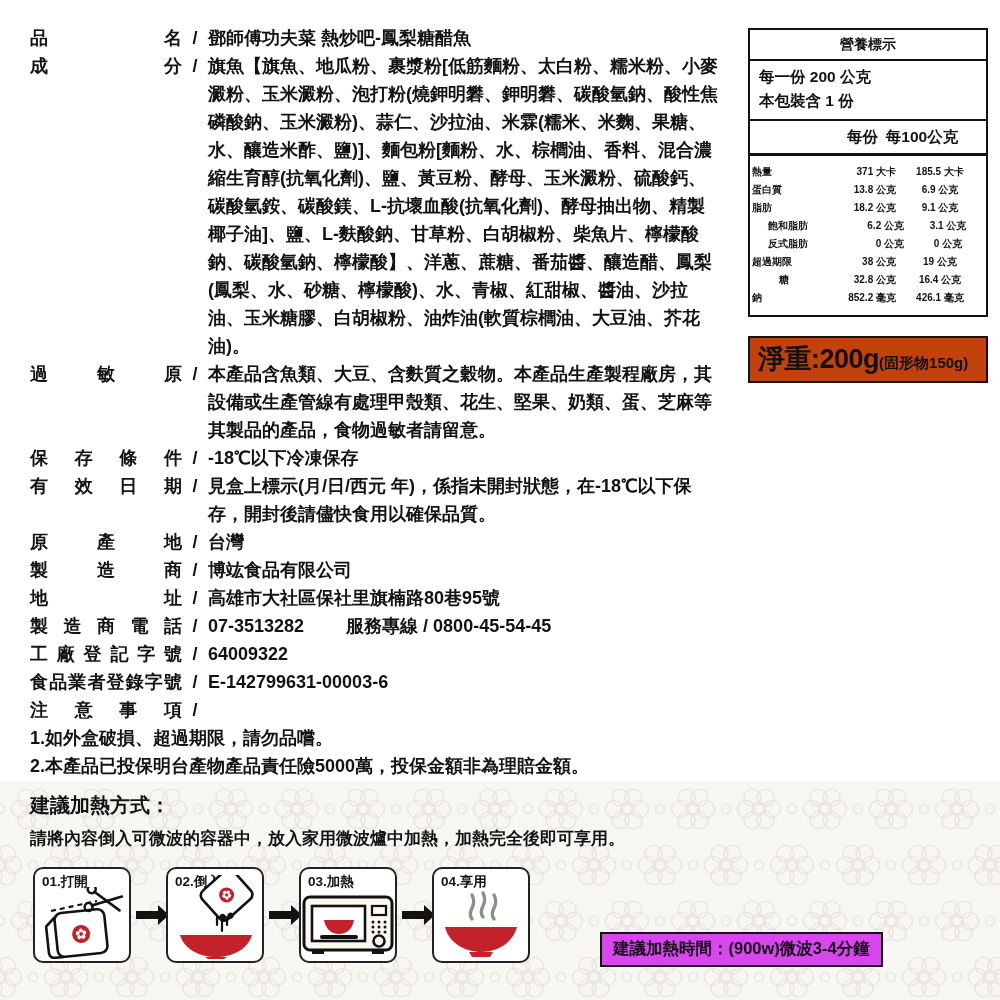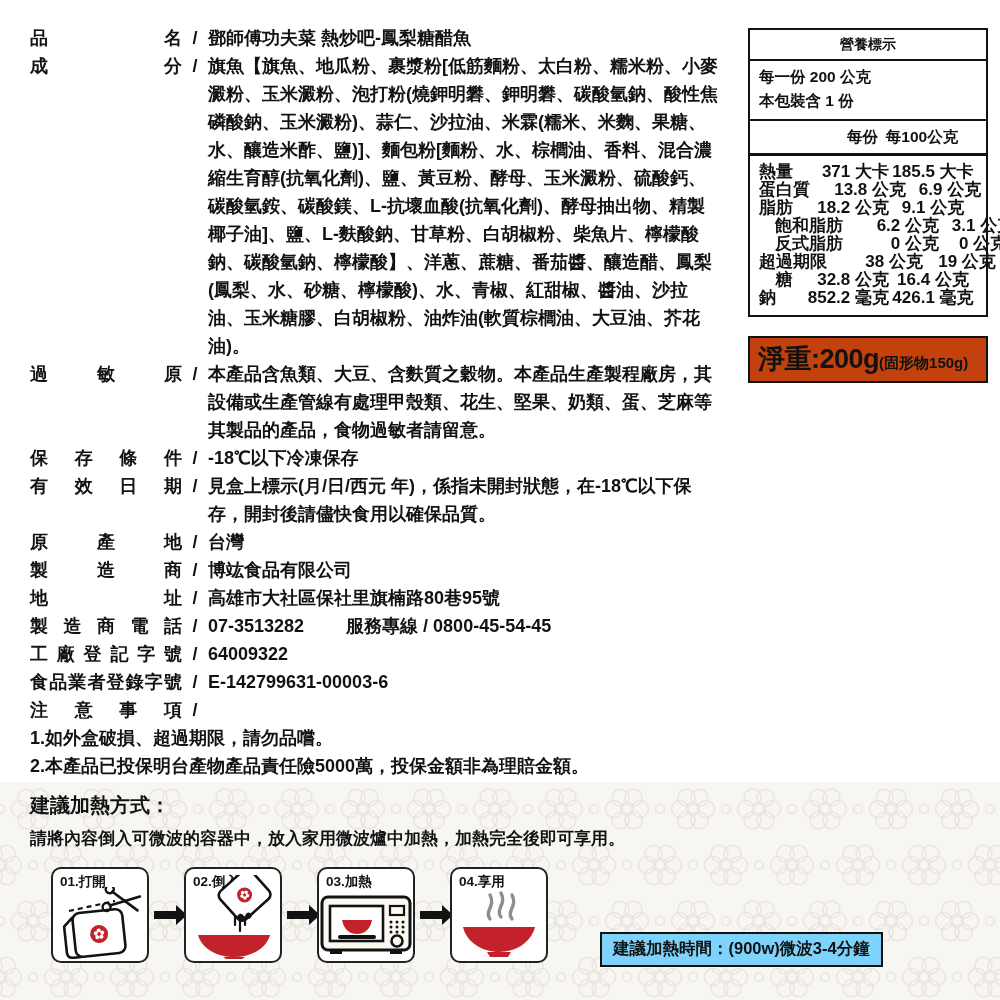--- a/index.html
+++ b/index.html
@@ -17,51 +17,51 @@
   .sep { width:26px; flex:none; text-align:center; }
   .val { flex:1; min-width:0; }
   .val2 { margin-left:42px; }
   .note { font-size:18px; line-height:28px; }
   
   .right { position:absolute; top:28px; left:748px; width:240px; }
   .ntable { border:2.5px solid #121212; background:#fff; }
   .ntitle { text-align:center; font-size:14px; padding:6px 0 5px; border-bottom:2px solid #121212; }
   .nserv { font-size:15.5px; line-height:24px; padding:4px 9px 6px; border-bottom:2px solid #121212; }
   .nhead { display:flex; justify-content:flex-end; font-size:15.5px; padding:6px 20px 5px; border-bottom:3px solid #121212; }
-  .nbody { padding:7px 9px 8px; font-size:17px; }
+  .nbody { padding:7px 2px 8px; font-size:10px; }
   .nrow { display:flex; line-height:18px; white-space:nowrap; }
   .nname { flex:1; text-align:left; }
   .indent .nname { padding-left:16px;text-align:center; }
   .nv1 { width:96px; text-align:right; flex:none; }
   .nv2 { width:88px; text-align:center; flex:none; }
   .nweight {
     margin-top:19px; border:2.5px solid #121212; background:#c2410c;
     padding:3px 6px 4px 8px; display:flex; align-items:baseline; white-space:nowrap;
   }
   .nw-main { font-size:27px; letter-spacing:-0.5px; }
   .nw-sub  { font-size:15px; }
   
   .heat { position:absolute; left:0; top:782px; width:1000px; height:218px; background:#f8f6f2; }
   .pat { position:absolute; inset:0; width:100%; height:100%; }
   .h-title { position:absolute; top:10px; left:30px; font-size:20px; }
   .h-inst  { position:absolute; top:45px; left:30px; font-size:17px; }
-  .steps { position:absolute; top:85px; left:51px; display:flex; align-items:center; }
+  .steps { position:absolute; top:85px; left:33px; display:flex; align-items:center; }
   .step {
     width:98px; height:96px; background:#fff; border:2.5px solid #222;
     border-radius:10px; position:relative; flex:none;
   }
   .step-label { position:absolute; top:4px; left:7px; font-size:13.5px; }
   .step-iconwrap { position:absolute; left:0; right:0; bottom:2px; display:flex; justify-content:center; }
   .arrow { width:22px; height:8px; background:#121212; position:relative; margin:0 8px 0 5px; flex:none; }
   .arrow::after {
     content:""; position:absolute; right:-11px; top:-6px;
     border-left:11px solid #121212; border-top:10px solid transparent; border-bottom:10px solid transparent;
   }
   .timebox {
-    position:absolute; left:600px; top:150px; background:#7dd3fc;
+    position:absolute; left:600px; top:150px; background:#d946ef;
     border:2px solid #121212; padding:4px 11px 5px; font-size:16.5px; white-space:nowrap;
   }
 </style>
 </head>
 <body>
 
 <div class="page">
 
   <div class="left">
 

